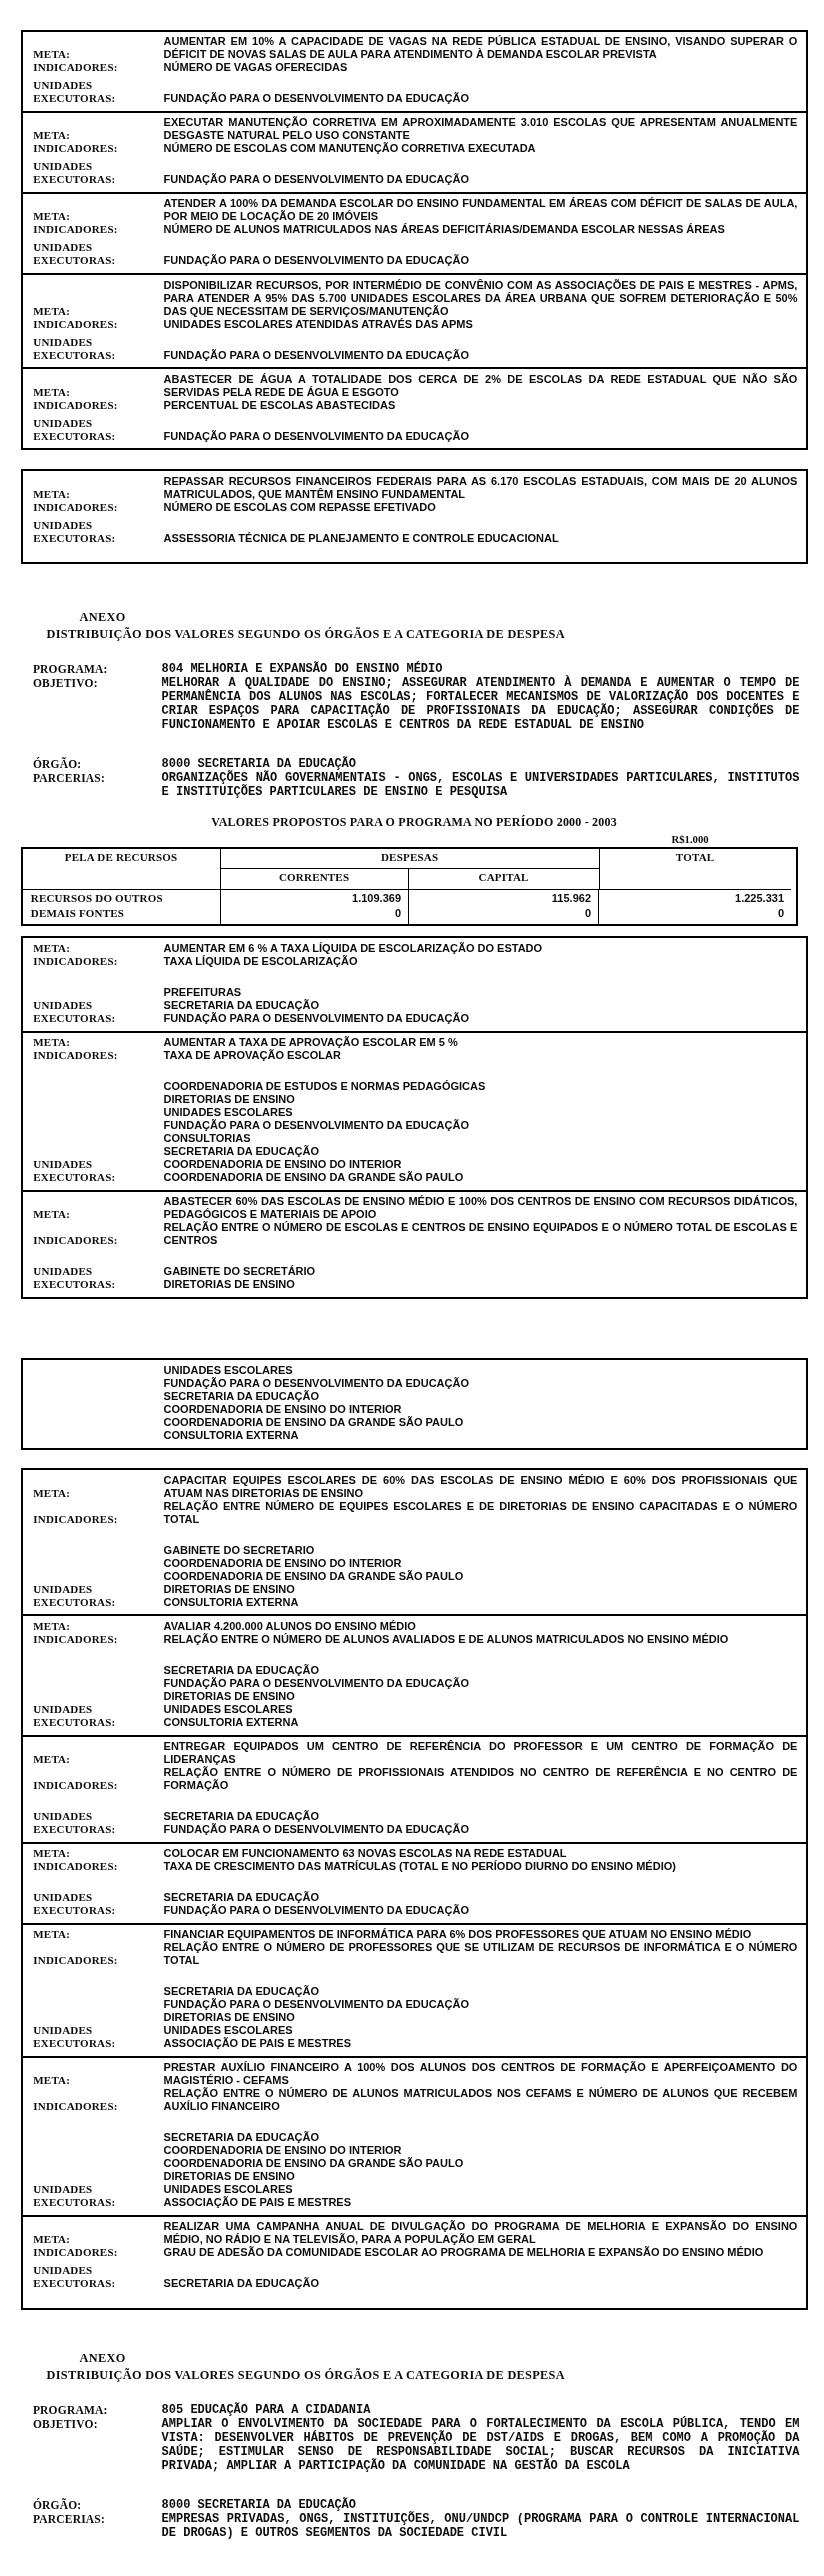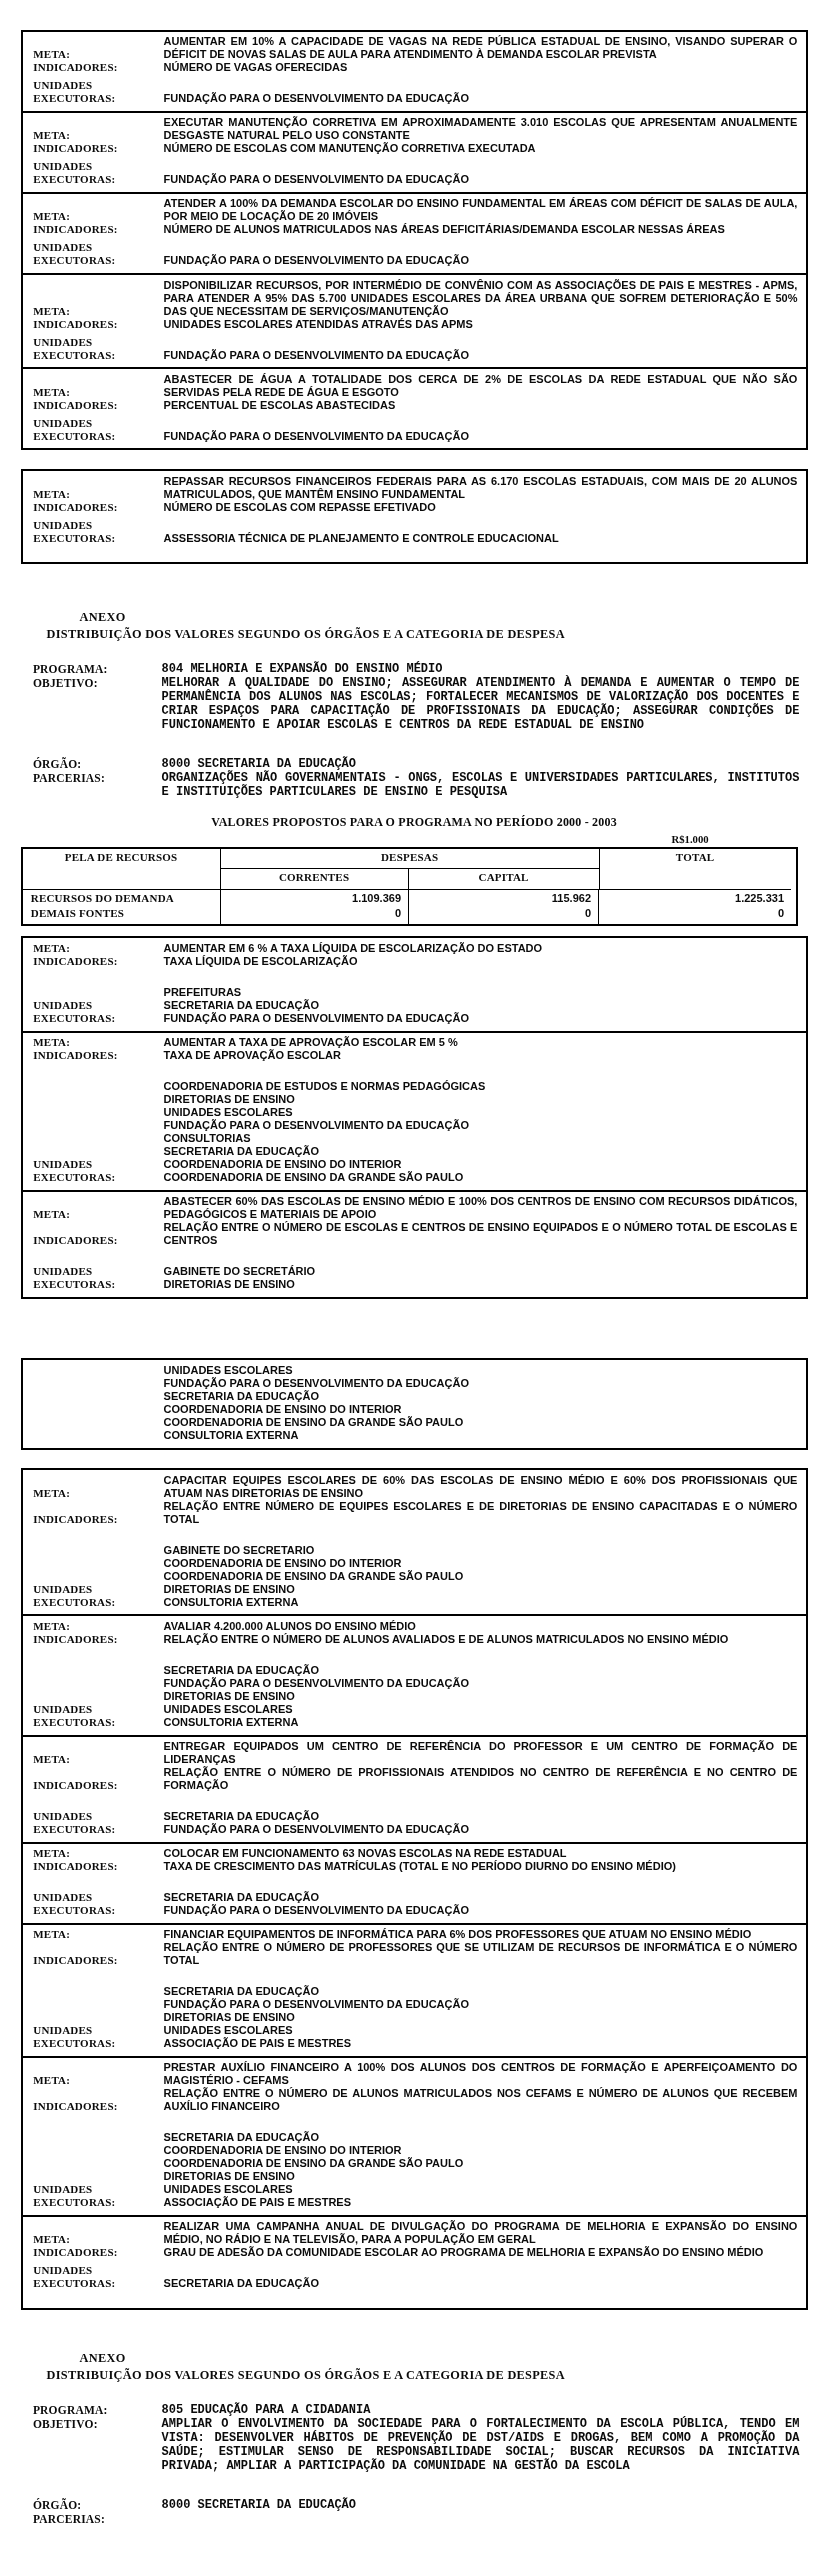--- a/index.html
+++ b/index.html
@@ -260,21 +260,21 @@
   <div class="fin-unit">R$1.000</div>
 
   <div class="fin">
     <div class="fh c-fonte">PELA DE RECURSOS</div>
     <div class="fh c-desp">DESPESAS</div>
     <div class="fh c-total">TOTAL</div>
     <div class="fh c-corr">CORRENTES</div>
     <div class="fh c-cap">CAPITAL</div>
 
     <div class="fd d1">
-      <div class="fname">RECURSOS DO DEMANDA</div>
+      <div class="fname">RECURSOS DO OUTROS</div>
       <div class="fname">DEMAIS FONTES</div>
     </div>
     <div class="fd d2">
       <div class="fnum">1.109.369</div>
       <div class="fnum">0</div>
     </div>
     <div class="fd d3">
       <div class="fnum">115.962</div>
       <div class="fnum">0</div>
     </div>
@@ -515,17 +515,18 @@
       <div class="klab">OBJETIVO:</div>
       <div class="kval">AMPLIAR O ENVOLVIMENTO DA SOCIEDADE PARA O FORTALECIMENTO DA ESCOLA PÚBLICA, TENDO EM VISTA: DESENVOLVER HÁBITOS DE PREVENÇÃO DE DST/AIDS E DROGAS, BEM COMO A PROMOÇÃO DA SAÚDE; ESTIMULAR SENSO DE RESPONSABILIDADE SOCIAL; BUSCAR RECURSOS DA INICIATIVA PRIVADA; AMPLIAR A PARTICIPAÇÃO DA COMUNIDADE NA GESTÃO DA ESCOLA</div>
     </div>
 
     <div class="kv mt-org">
       <div class="klab">ÓRGÃO:</div>
       <div class="kval">8000 SECRETARIA DA EDUCAÇÃO</div>
     </div>
     <div class="kv">
       <div class="klab">PARCERIAS:</div>
+      <div class="kval">EMPRESAS PRIVADAS, ONGS, INSTITUIÇÕES, ONU/UNDCP (PROGRAMA PARA O CONTROLE INTERNACIONAL DE DROGAS) E OUTROS SEGMENTOS DA SOCIEDADE CIVIL</div>
     </div>
   </div>
 
 </div>
 
 
 </body></html>

